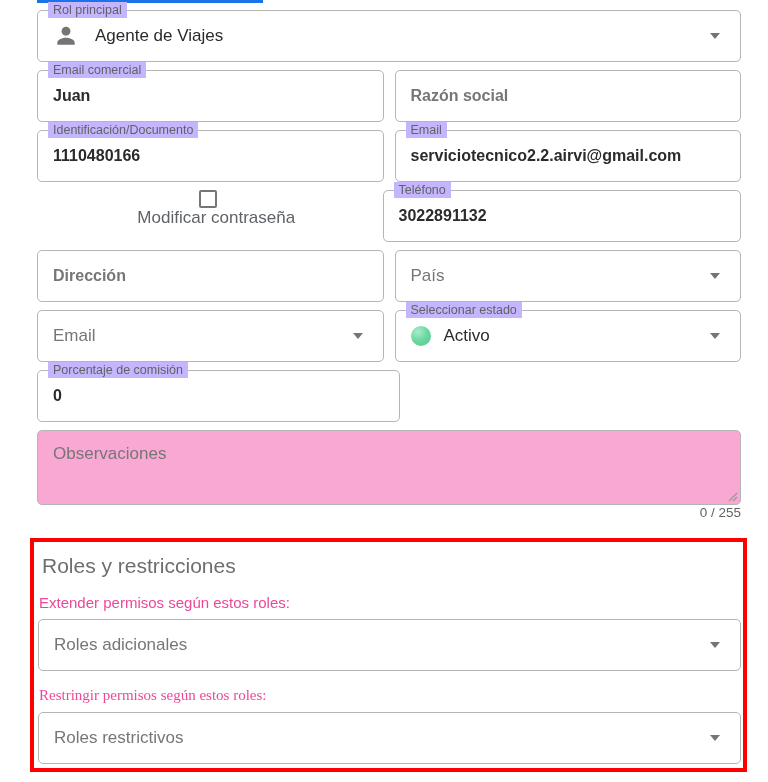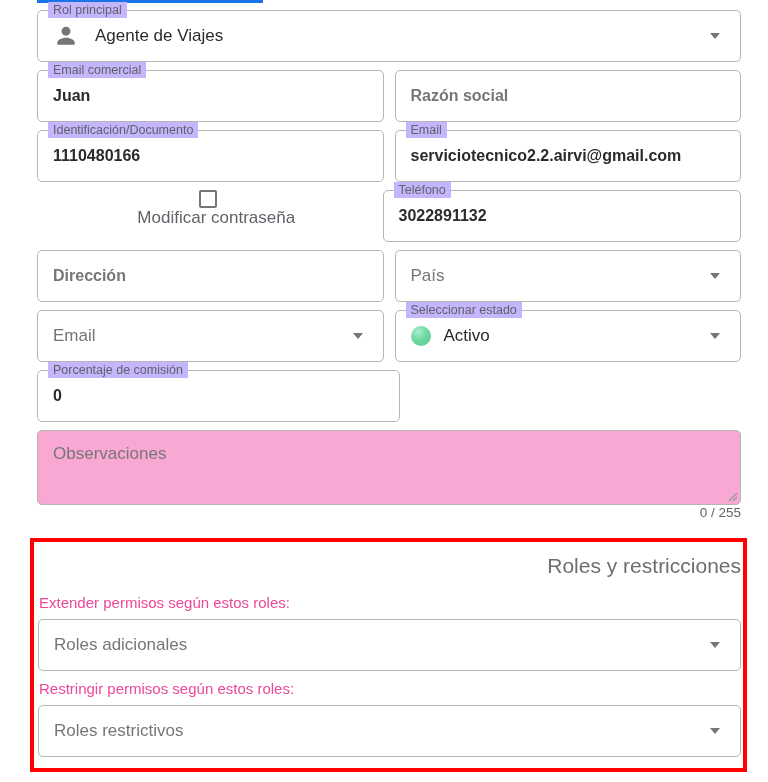--- a/index.html
+++ b/index.html
@@ -66,24 +66,24 @@
   .resize-handle { position: absolute; right: 2px; bottom: 2px; }
   .char-counter {
     width: 704px; margin-left: 37px; text-align: right;
     font-size: 13.5px; color: #5f6368; height: 17px;
   }
   .roles-section {
     margin: 16px 0 0 30px; width: 717px; height: 234px;
     border: 4px solid #ff0000; padding: 6px 2px 6px 4px; overflow: hidden;
   }
   .roles-title {
-    font-size: 21px; color: #6e6e6e; margin: 6px 0 16px 4px; font-weight: 400; text-align: right;
+    font-size: 21px; color: #6e6e6e; margin: 6px 0 16px 4px; font-weight: 400;
   }
   .roles-label { font-size: 15px; color: #ec4899; margin: 0 0 8px 1px; }
-  .roles-label.second { margin-top: 9px; }
+  .roles-label.second { margin-top: 16px; font-family: Liberation Serif, serif; }
 </style>
 </head>
 <body>
 
 <div class="tab-indicator"></div>
 
 <div class="form-area">
 
   <div class="row">
     <div class="field full select">

